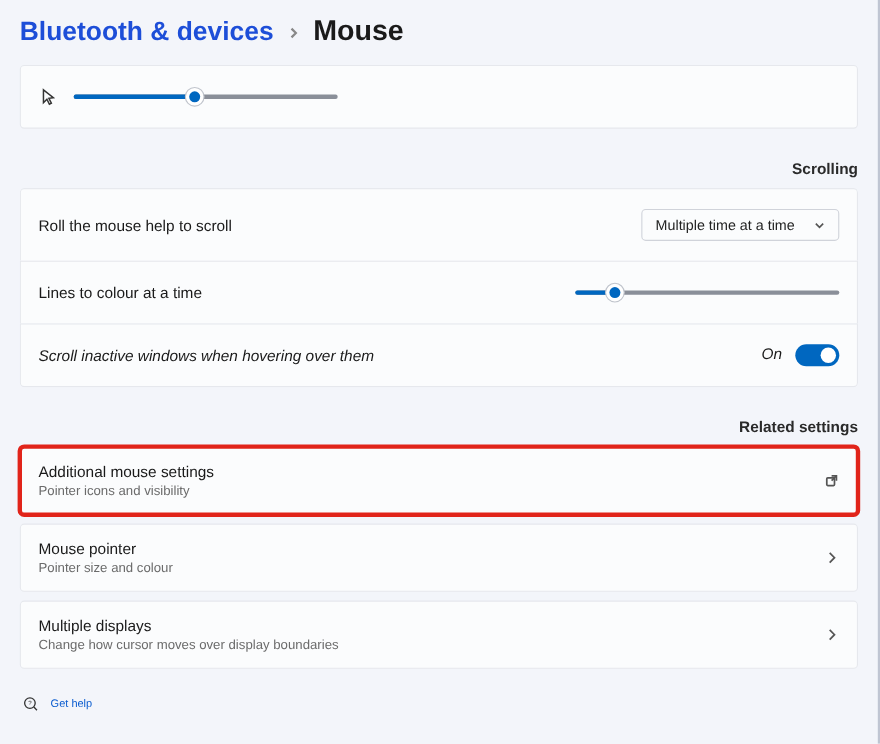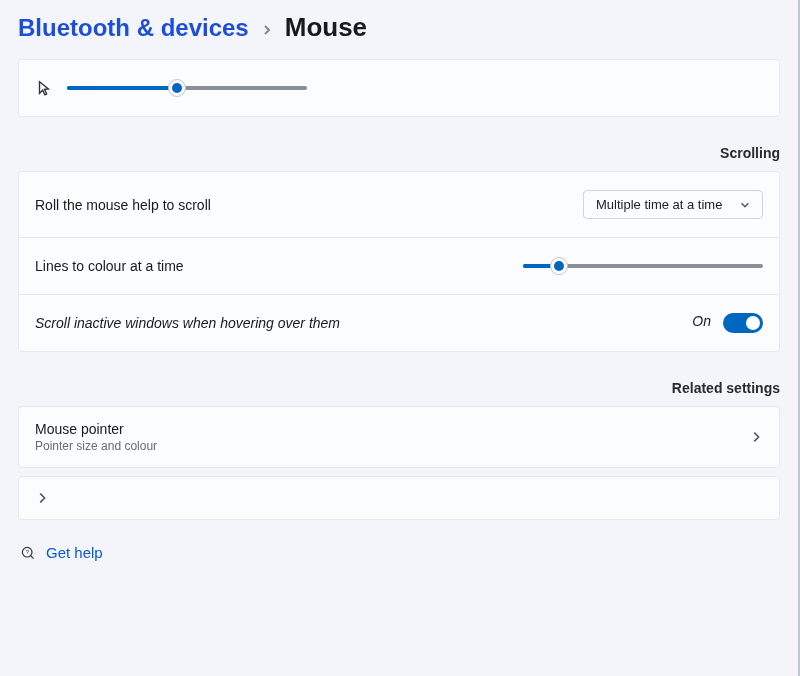--- a/index.html
+++ b/index.html
@@ -209,21 +209,21 @@
     margin-left: 2px;
   }
   .help-link .help-icon {
     width: 16px;
     height: 16px;
     stroke: #333;
     fill: none;
     stroke-width: 1.5;
   }
   .help-link a {
-    font-size: 15px;
+    font-size: 10px;
     color: #095bcf;
     text-decoration: none;
   }
 </style>
 </head>
 <body>
 
 <div class="container">
 
   <div class="breadcrumb">
@@ -276,30 +276,45 @@
       </div>
       <div class="toggle-wrap">
         <span class="toggle-state">On</span>
         <div class="toggle"></div>
       </div>
     </div>
   </div>
 
   <div class="section-title">Related settings</div>
   <div id="related-list">
+      <div class="link-card highlight">
+        <div class="label-col">
+          <span class="label-main">Additional mouse settings</span>
+          <span class="label-sub">Pointer icons and visibility</span>
+        </div>
+        <svg viewBox="0 0 16 16" class="right-icon">
+          <rect x="3" y="5" width="8" height="8" rx="1"></rect>
+          <path d="M8 3h5v5"></path>
+          <path d="M13 3L8 8"></path>
+        </svg>
+      </div>
       <div class="link-card">
         <div class="label-col">
           <span class="label-main">Mouse pointer</span>
           <span class="label-sub">Pointer size and colour</span>
         </div>
         <svg viewBox="0 0 16 16" class="right-icon">
           <path d="M6 3l5 5-5 5"></path>
         </svg>
       </div>
       <div class="link-card">
+        <div class="label-col">
+          <span class="label-main">Multiple displays</span>
+          <span class="label-sub">Change how cursor moves over display boundaries</span>
+        </div>
         <svg viewBox="0 0 16 16" class="right-icon">
           <path d="M6 3l5 5-5 5"></path>
         </svg>
       </div>
     </div>
 
   <div class="help-link">
     <svg class="help-icon" viewBox="0 0 20 20">
       <circle cx="9" cy="9" r="6"></circle>
       <line x1="13.5" y1="13.5" x2="17" y2="17"></line>

